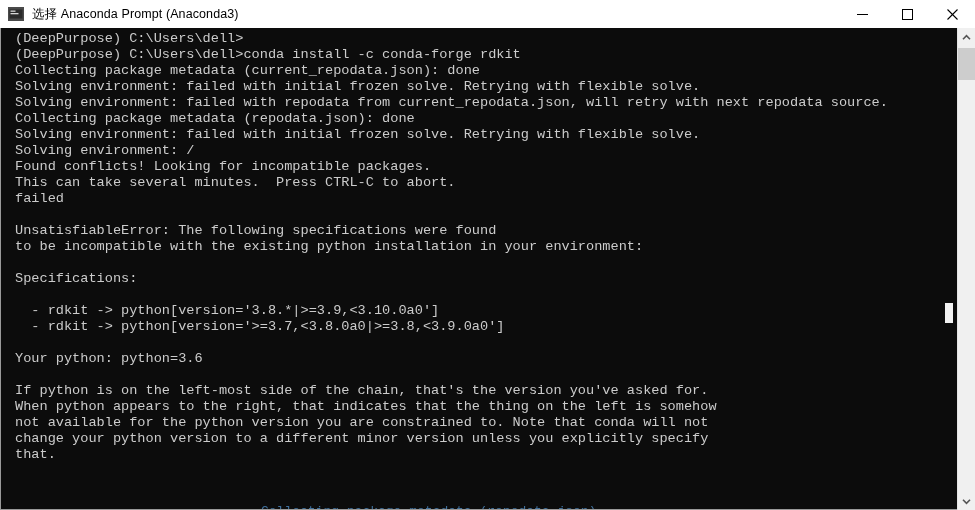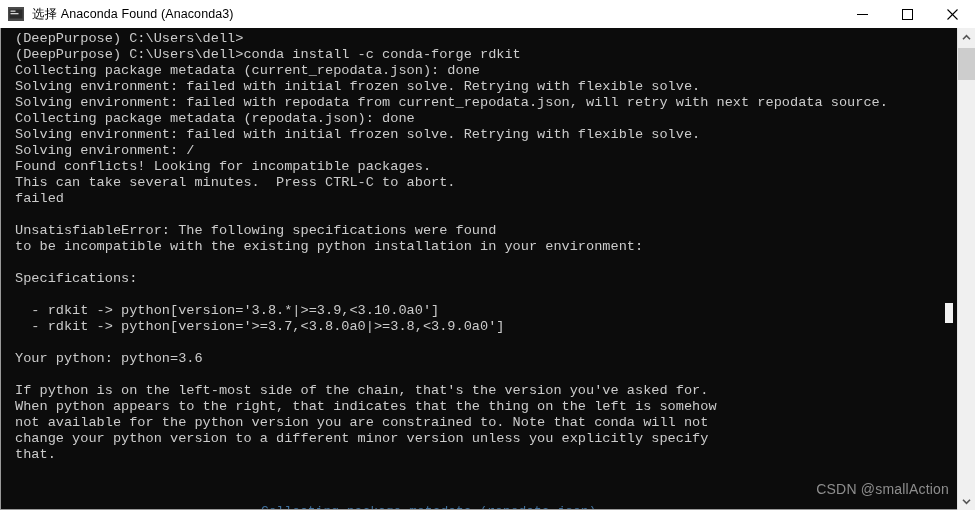--- a/index.html
+++ b/index.html
@@ -182,21 +182,21 @@
 
 <div id="window">
 
   <div id="titlebar">
     <svg id="title-icon" viewBox="0 0 16 14">
       <rect x="0" y="0" width="16" height="14" fill="#4a4a4a"></rect>
       <rect x="1.5" y="2.5" width="13" height="9" fill="#2b2b2b"></rect>
       <rect x="2.5" y="3.5" width="5" height="1.3" fill="#d8d8d8"></rect>
       <rect x="2.5" y="6" width="8" height="1.3" fill="#d8d8d8"></rect>
     </svg>
-    <span id="title-text">选择 Anaconda Found (Anaconda3)</span>
+    <span id="title-text">选择 Anaconda Prompt (Anaconda3)</span>
 
     <div id="window-controls">
       <div class="win-btn">
         <svg width="13" height="13" viewBox="0 0 13 13">
           <rect x="1" y="6" width="11" height="1" fill="#000000"></rect>
         </svg>
       </div>
       <div class="win-btn">
         <svg width="13" height="13" viewBox="0 0 13 13">
           <rect x="1.5" y="1.5" width="10" height="10" fill="none" stroke="#000000" stroke-width="1"></rect>
@@ -234,21 +234,20 @@
 
 Your python: python=3.6
 
 If python is on the left-most side of the chain, that's the version you've asked for.
 When python appears to the right, that indicates that the thing on the left is somehow
 not available for the python version you are constrained to. Note that conda will not
 change your python version to a different minor version unless you explicitly specify
 that.</pre>
     <div id="cursor-block"></div>
     <div id="bottom-clip">Collecting package metadata (repodata.json)</div>
-    <div id="watermark">CSDN @smallAction</div>
   </div>
 
   <div id="scrollbar">
     <div id="sb-track"></div>
     <div class="sb-arrow" id="sb-arrow-up">
       <svg width="9" height="7" viewBox="0 0 9 7">
         <polyline points="1,5.2 4.5,1.6 8,5.2" fill="none" stroke="#555555" stroke-width="1.6"></polyline>
       </svg>
     </div>
     <div id="sb-thumb"></div>

